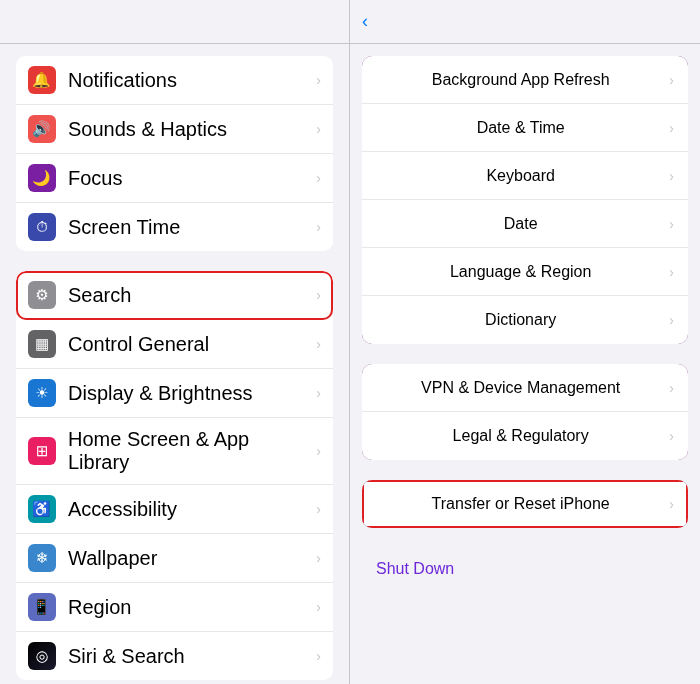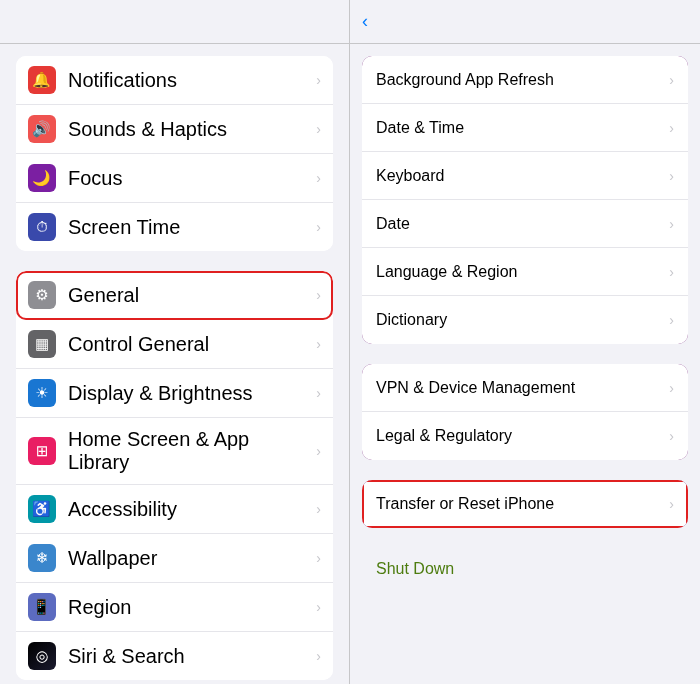--- a/index.html
+++ b/index.html
@@ -165,20 +165,21 @@
       flex: 1;
       overflow-y: auto;
       padding: 12px 0;
     }
 
     .right-section {
       background: #701a75;
       border-radius: 10px;
       margin: 0 12px 20px 12px;
       overflow: hidden;
+      text-align: center;
     }
 
     .right-item {
       display: flex;
       align-items: center;
       padding: 12px 14px;
       background: #fff;
       border-bottom: 1px solid #e5e5ea;
       min-height: 48px;
       cursor: pointer;
@@ -196,21 +197,21 @@
     }
 
     .right-item-label {
       flex: 1;
       font-size: 16px;
       color: #000;
     }
 
     .shutdown-btn {
       font-size: 16px;
-      color: #4d7c0f;
+      color: #6d28d9;
       padding: 12px 14px;
       cursor: pointer;
       display: block;
     }
   </style>
 </head>
 <body>
 
 <div class="app-container">
 
@@ -237,21 +238,21 @@
           </div>
           <div class="list-item">
             <div class="item-icon indigo">⏱</div>
             <span class="item-label">Screen Time</span>
             <span class="chevron">›</span>
           </div>
         </div>
         <div class="list-section">
           <div class="list-item highlighted">
             <div class="item-icon gray">⚙</div>
-            <span class="item-label">General</span>
+            <span class="item-label">Search</span>
             <span class="chevron">›</span>
           </div>
           <div class="list-item">
             <div class="item-icon dark-gray">▦</div>
             <span class="item-label">Control General</span>
             <span class="chevron">›</span>
           </div>
           <div class="list-item">
             <div class="item-icon blue">☀</div>
             <span class="item-label">Display &amp; Brightness</span>

